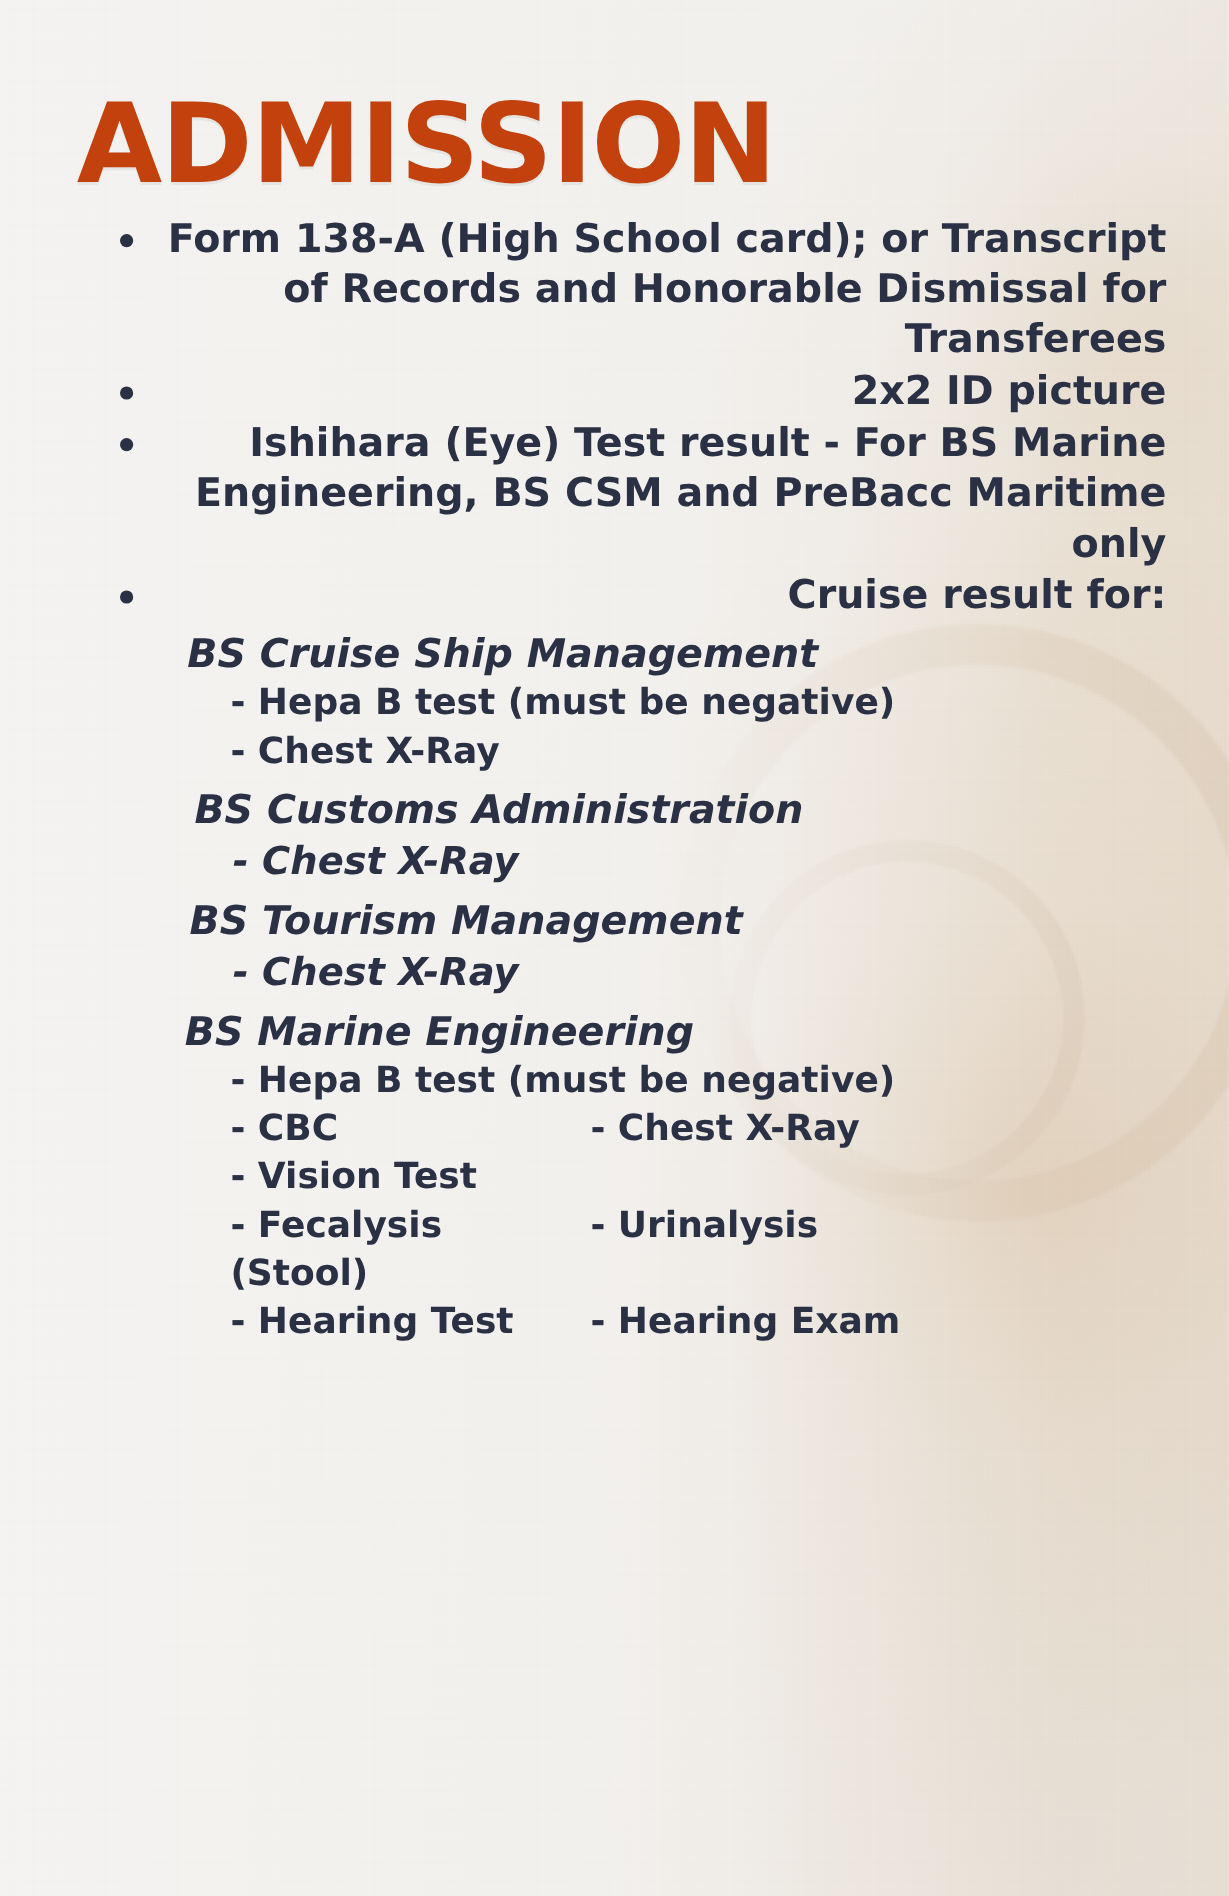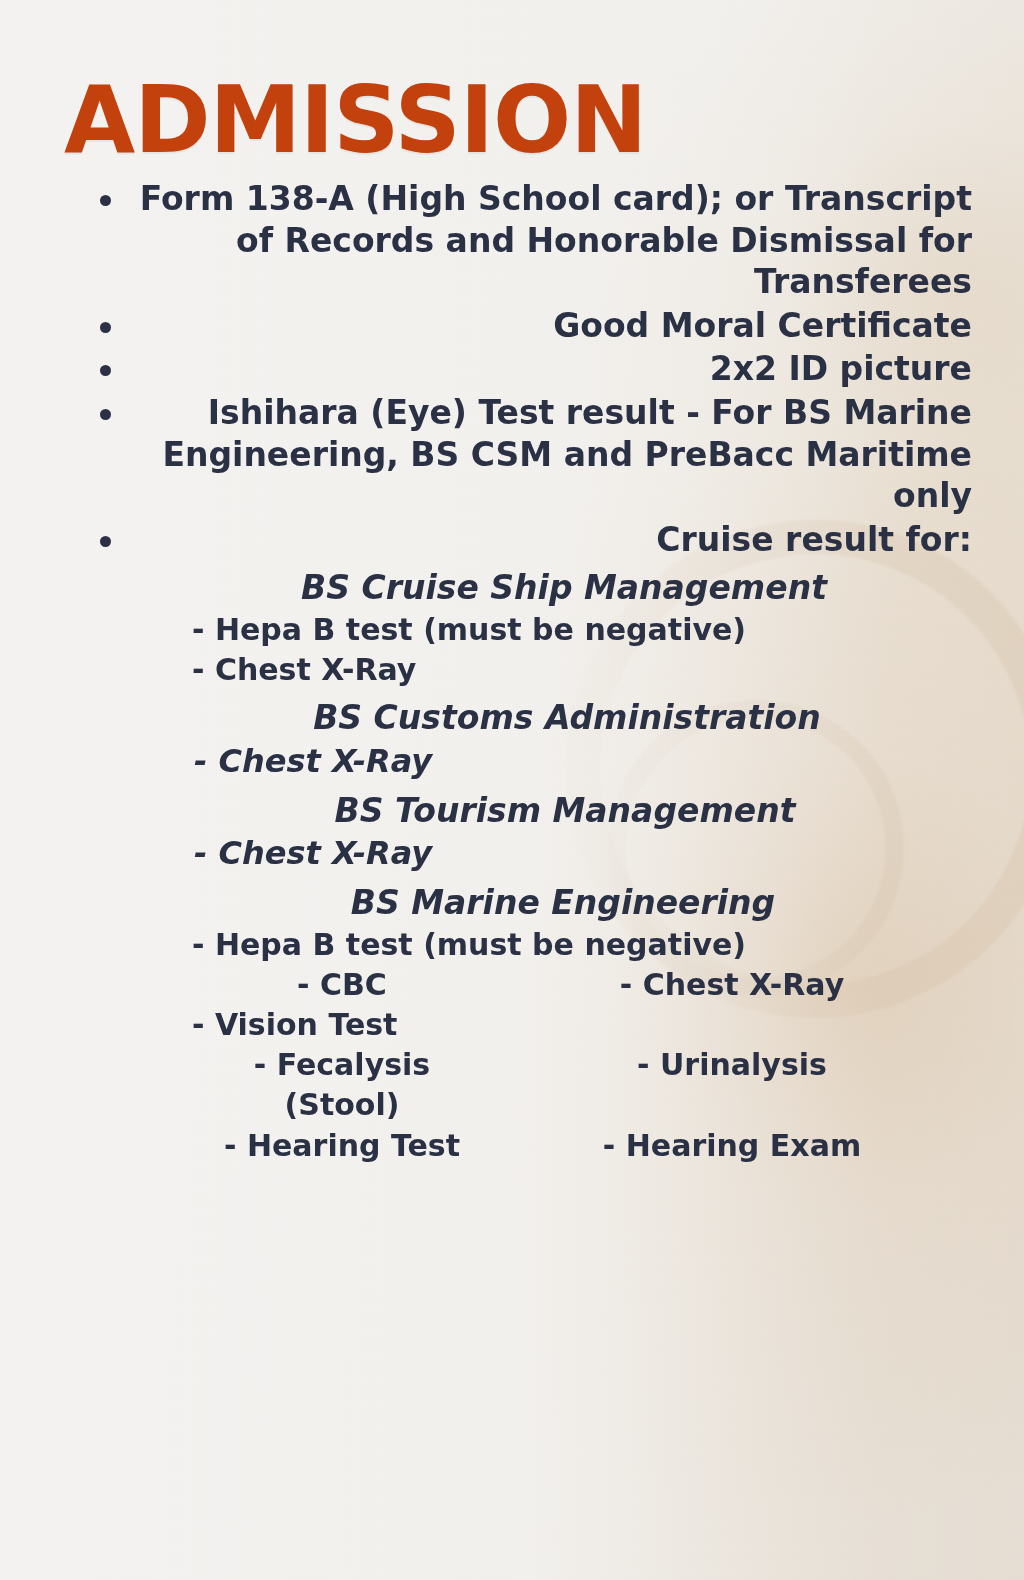--- a/index.html
+++ b/index.html
@@ -121,21 +121,20 @@
     top: 17px;
     width: 11px;
     height: 11px;
     background: #2b3145;
     border-radius: 50%;
   }
 
   .sub-block {
     margin-left: 92px;
     margin-top: 2px;
-    text-align: center;
   }
   .prog-head {
     color: #2b3145;
     font-family: "DejaVu Sans", sans-serif;
     font-weight: bold;
     font-style: italic;
     font-size: 33px;
     line-height: 1.32;
     margin-top: 6px;
   }
@@ -176,21 +175,20 @@
   <div class="bg-noise"></div>
 
   <div class="content">
 
     <h1 class="title">
       <span>ADMISSION</span>
     </h1>
 
     <ul class="req-list">
       <li>Form 138-A (High School card); or Transcript of Records and Honorable Dismissal for Transferees</li>
-      <li>Good Moral Certificate</li>
       <li>2x2 ID picture</li>
       <li>Ishihara (Eye) Test result - For BS Marine Engineering, BS CSM and PreBacc Maritime only</li>
       <li>Cruise result for:</li>
     </ul>
 
     <div class="sub-block">
 
       <div class="prog-head indent-a">BS Cruise Ship Management</div>
       <div class="item-row wide">
         <span class="col-a">- Hepa B test (must be negative)</span>

